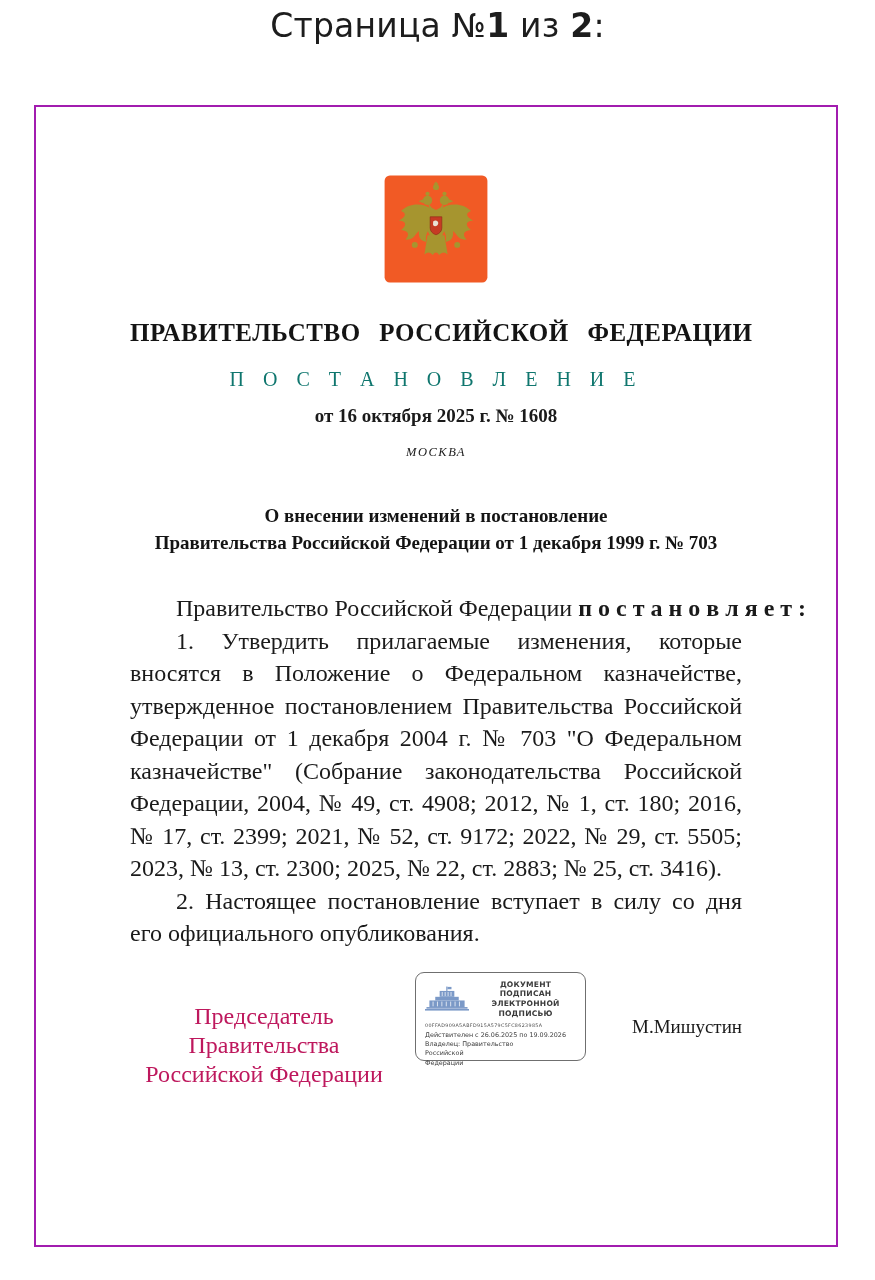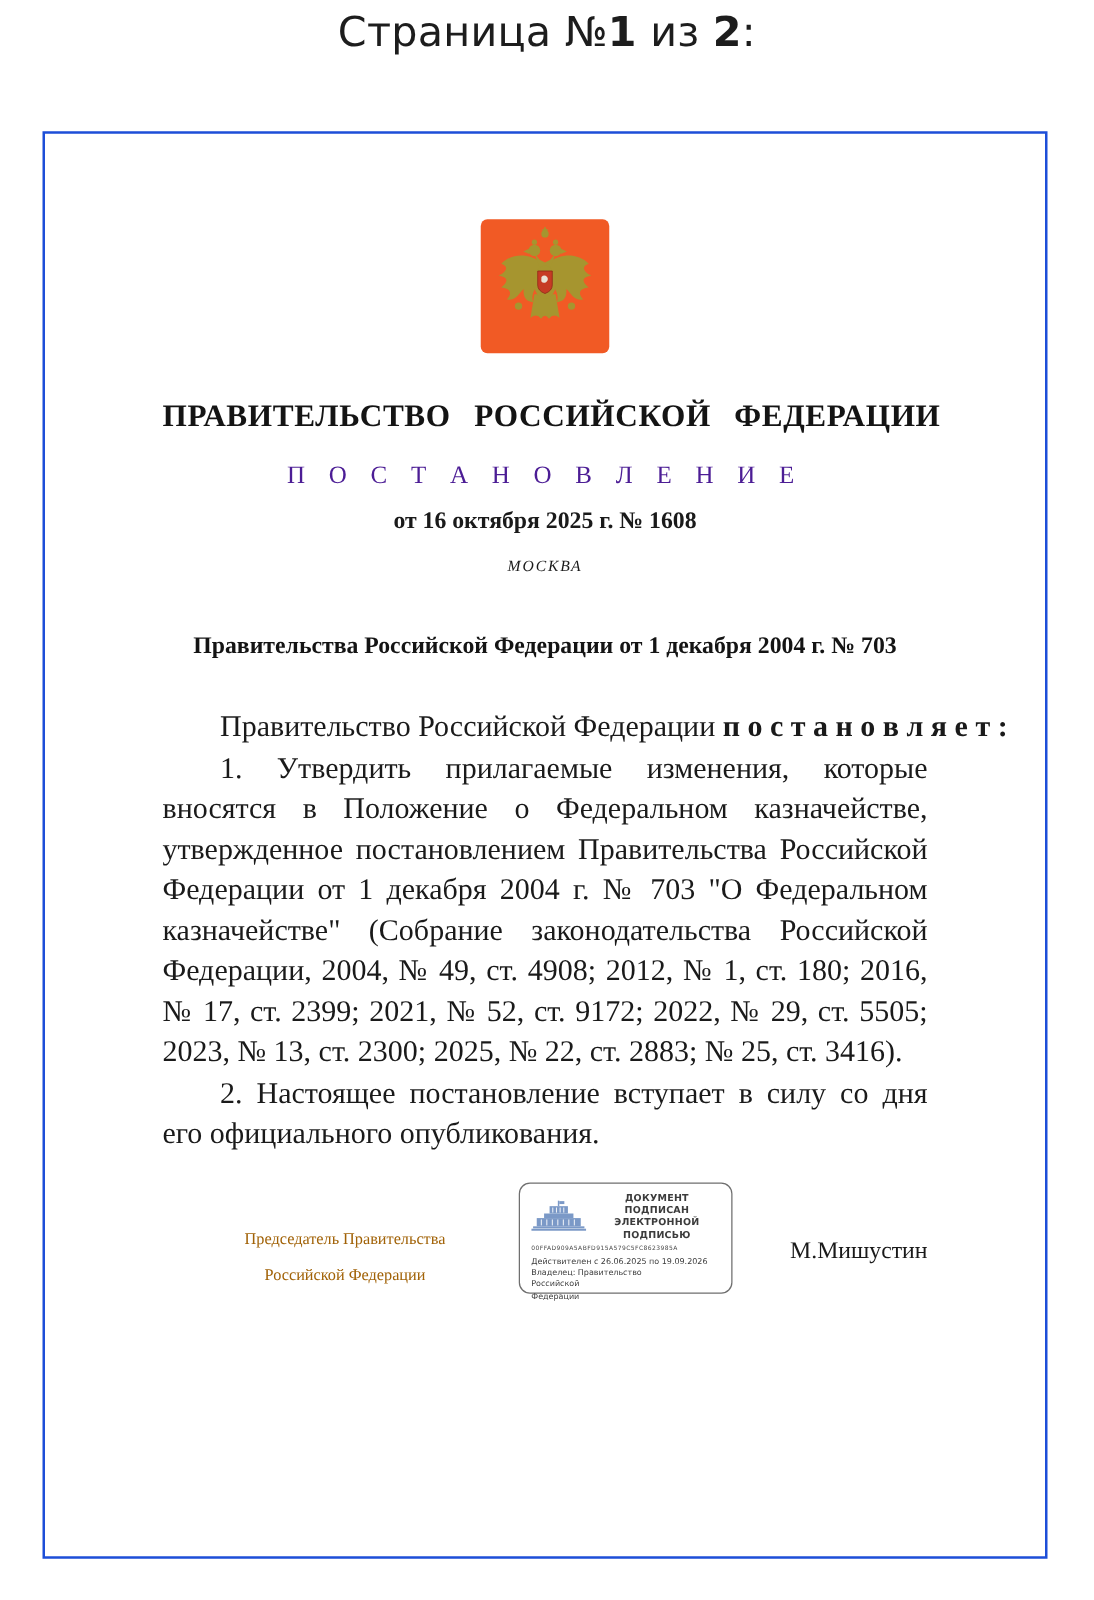--- a/index.html
+++ b/index.html
@@ -12,49 +12,49 @@
   
   .page-caption {
     position:absolute; top:6px; left:0; width:100%;
     text-align:center; font-family:"DejaVu Sans","Liberation Sans",sans-serif;
     font-size:33px; color:#1d1d1d; letter-spacing:0.2px;
   }
   .page-caption b { font-weight:700; }
   
   .page-frame {
     position:absolute; left:34px; top:105px; width:804px; height:1142px;
-    border:2px solid #1d4ed8; background:#ffffff;
+    border:2px solid #a21caf; background:#ffffff;
   }
   .content { margin:0 94px; width:612px; }
   
   .emblem-wrap { margin-top:66px; text-align:center; }
   .emblem { width:106px; height:112px; display:inline-block; }
   
   .authority {
     margin-top:30px; text-align:center; font-weight:700; font-size:25px;
     letter-spacing:0.5px; word-spacing:12px; white-space:nowrap; color:#141414;
   }
   .doc-type {
-    margin-top:21px; text-align:center; font-size:20px; letter-spacing:7px; color:#4c1d95;
+    margin-top:21px; text-align:center; font-size:20px; letter-spacing:7px; color:#0f766e;
   }
   .date-line { margin-top:14px; text-align:center; font-size:19px; color:#1a1a1a;font-weight:bold; }
   .city { margin-top:18px; text-align:center; font-size:12.5px; letter-spacing:1.5px; color:#1a1a1a;font-style:italic; }
   .subject {
     margin-top:42px; text-align:center; font-weight:700; font-size:19px; line-height:27px; color:#141414;
   }
   
   .body-text { margin-top:36px; font-size:24px; line-height:32.5px; text-align:justify; color:#1a1a1a; }
   .para { text-indent:46px; }
   .para-intro { white-space:nowrap; }
   .intro-bold { font-weight:700; }
   
   .sig-row { position:relative; margin-top:22px; height:110px; }
   .sig-position {
-    position:absolute; left:12px; top:30px; width:268px; text-align:center;
-    font-size:13px; line-height:29px; color:#a16207;
+    position:absolute; left:0; top:30px; width:268px; text-align:center;
+    font-size:24px; line-height:29px; color:#be185d;
   }
   .sig-name { position:absolute; right:0; top:44px; font-size:19px; color:#1a1a1a; }
   
   .stamp {
     position:absolute; left:285px; top:0; width:171px; height:89px;
     border:1px solid #6f6f6f; border-radius:9px; padding:7px 9px 12px 9px;
     font-family:"DejaVu Sans","Liberation Sans",sans-serif; background:#fff;
   }
   .stamp-head { display:flex; align-items:center; gap:6px; }
   .stamp-building { width:44px; height:26px; flex:0 0 auto; }
@@ -109,21 +109,22 @@
           <path d="M47.3 45 Q49.5 42.8 51.6 45 Q53 47 50.8 49 Q48.5 50.2 47.2 48.2 Z" fill="#e9e2d6"></path>
         </svg>
       </div>
 
       <div class="authority">ПРАВИТЕЛЬСТВО РОССИЙСКОЙ ФЕДЕРАЦИИ</div>
       <div class="doc-type">П О С Т А Н О В Л Е Н И Е</div>
       <div class="date-line">от 16 октября 2025 г. № 1608</div>
       <div class="city">МОСКВА</div>
 
       <div class="subject">
-        <div>Правительства Российской Федерации от 1 декабря 2004 г. № 703</div>
+        <div>О внесении изменений в постановление</div>
+        <div>Правительства Российской Федерации от 1 декабря 1999 г. № 703</div>
       </div>
 
       <div class="body-text">
         <div class="para para-intro"><span>Правительство Российской Федерации </span><span class="intro-bold">п о с т а н о в л я е т :</span></div>
         <div class="para">1. Утвердить прилагаемые изменения, которые вносятся в Положение о Федеральном казначействе, утвержденное постановлением Правительства Российской Федерации от 1 декабря 2004 г. № 703 "О Федеральном казначействе" (Собрание законодательства Российской Федерации, 2004, № 49, ст. 4908; 2012, № 1, ст. 180; 2016, № 17, ст. 2399; 2021, № 52, ст. 9172; 2022, № 29, ст. 5505; 2023, № 13, ст. 2300; 2025, № 22, ст. 2883; № 25, ст. 3416).</div>
         <div class="para">2. Настоящее постановление вступает в силу со дня его официального опубликования.</div>
       </div>
 
       <div class="sig-row">
         <div class="sig-position">

